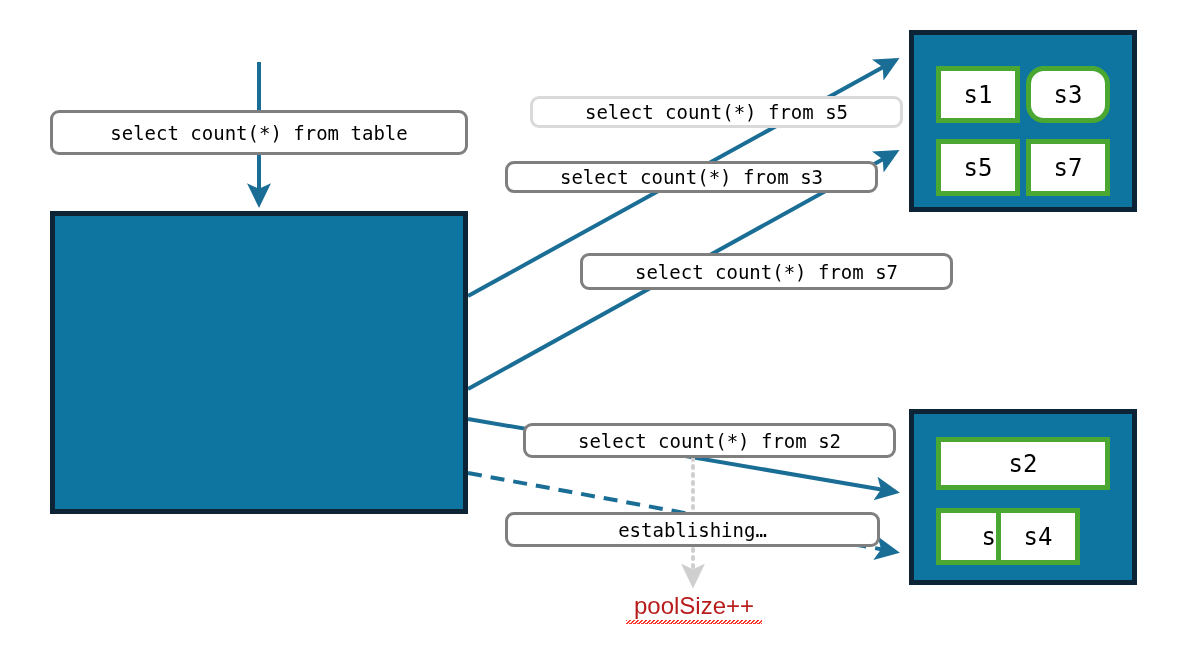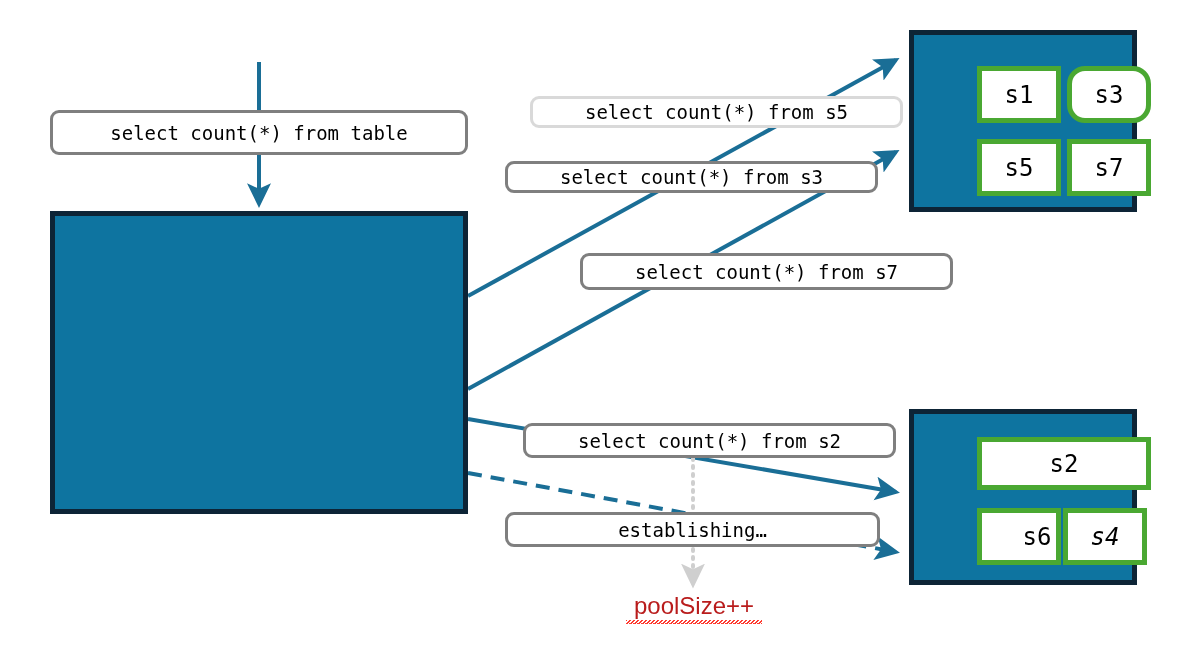--- a/index.html
+++ b/index.html
@@ -57,41 +57,40 @@
     position: absolute;
     background: #ffffff;
     border: 5px solid #4aa832;
     box-sizing: border-box;
     display: flex;
     align-items: center;
     justify-content: center;
     font-family: "DejaVu Sans Mono", "Liberation Mono", monospace;
     color: #000000;
     white-space: nowrap;
-    margin-left: 41px;
   }
   #table-node {
     left: 180px;
     top: 311px;
     width: 159px;
     height: 63px;
     font-size: 27px;
   }
   .server {
     width: 84px;
     height: 57px;
     font-size: 24px;
   }
   #srv-s1 { left: 936px; top: 66px; }
   #srv-s3 { left: 1026px; top: 66px; border-radius: 18px; }
   #srv-s5 { left: 936px; top: 139px; }
   #srv-s7 { left: 1026px; top: 139px; }
   #srv-s2 { left: 936px; top: 437px; width: 174px; height: 53px; }
   #srv-s6 { left: 936px; top: 508px; padding-left: 36px; }
-  #srv-s4 { left: 1022px; top: 508px; font-style: italic; }
+  #srv-s4 { left: 996px; top: 508px; }
 
   
   .chip {
     position: absolute;
     background: #ffffff;
     border: 3px solid #7f7f7f;
     border-radius: 9px;
     box-sizing: border-box;
     display: flex;
     align-items: center;

